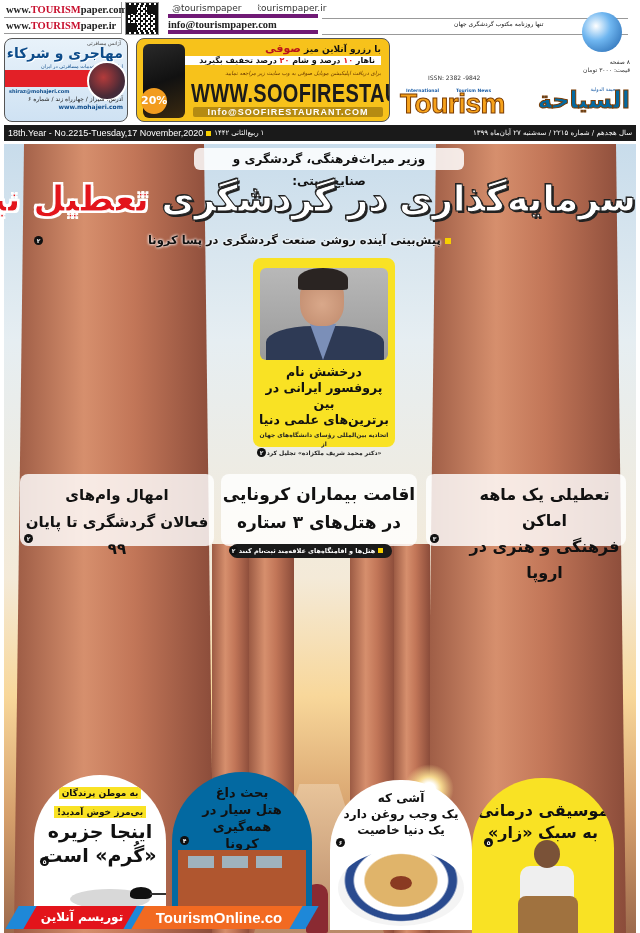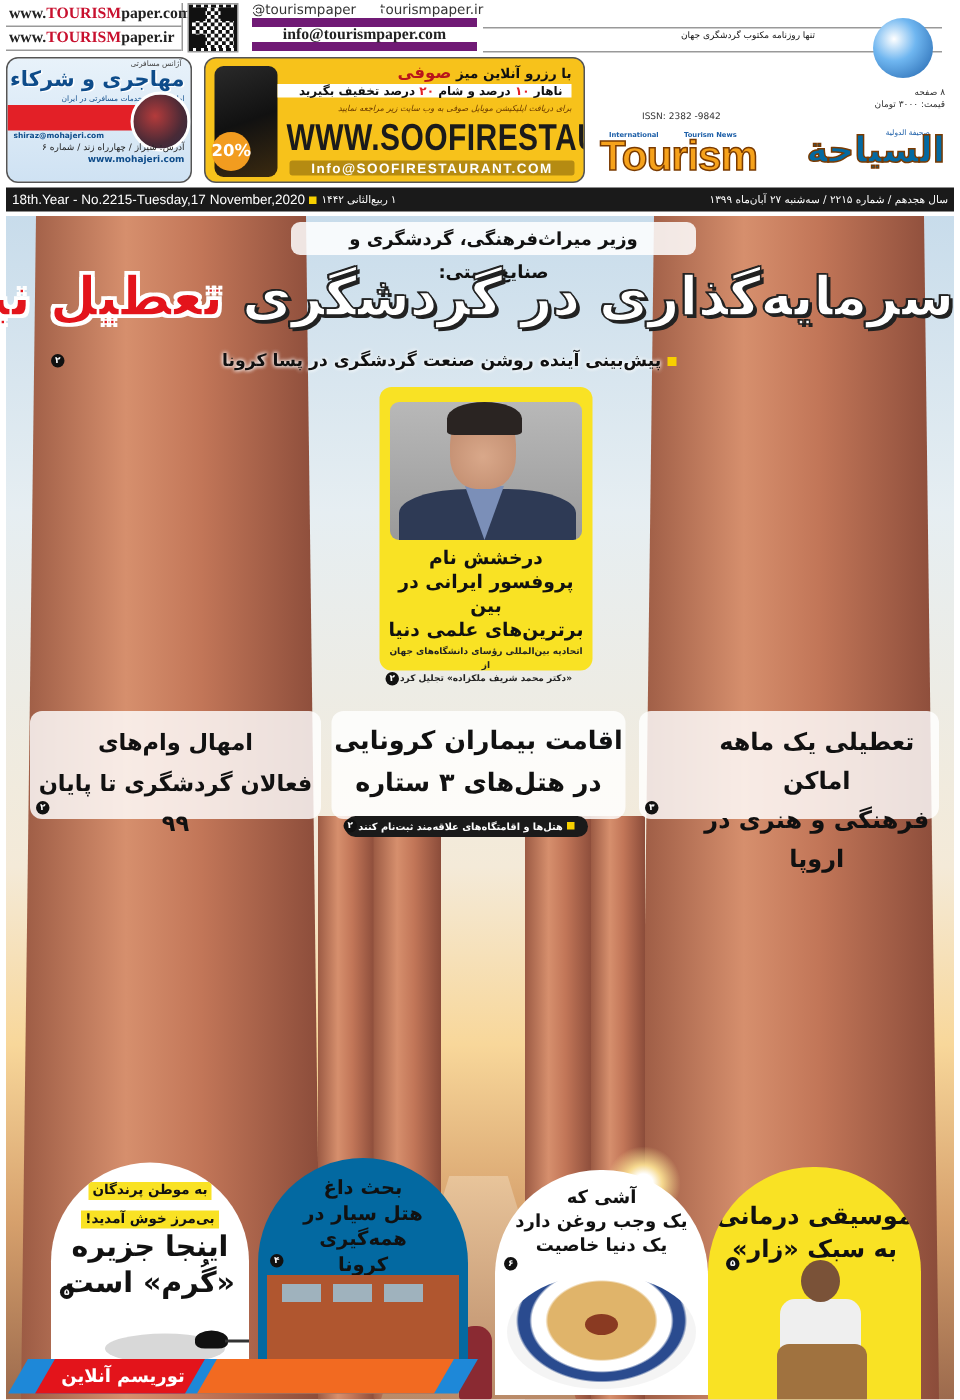--- a/index.html
+++ b/index.html
@@ -14,21 +14,21 @@
         background:
           repeating-linear-gradient(90deg, #111 0 3px, #fff 3px 5px),
           #fff; background-blend-mode: normal; }
   .qr-inner { width: 100%; height: 100%;
         background:
           linear-gradient(#111,#111) 0 0/9px 9px no-repeat,
           linear-gradient(#111,#111) 100% 0/9px 9px no-repeat,
           linear-gradient(#111,#111) 0 100%/9px 9px no-repeat,
           repeating-conic-gradient(#111 0 25%, #fff 0 50%) 0 0/5px 5px; }
   .social { position: absolute; left: 168px; top: 2px; width: 150px; height: 32px; }
-  .social-row { height: 16px; line-height: 15px; font-size: 9px; color: #333; border-bottom: 6px solid #701a75; display: flex; align-items: center; gap: 4px; white-space: nowrap; justify-content: center; }
+  .social-row { height: 16px; line-height: 15px; font-size: 9px; color: #333; border-bottom: 4px solid #701a75; display: flex; align-items: center; gap: 4px; white-space: nowrap; }
   .social-row.email { font-family: "Liberation Serif", serif; font-size: 10.5px; font-weight: bold; color: #222; }
   .ico-tg { width: 10px; height: 10px; border-radius: 50%; background: #2aa3df; display: inline-block; position: relative; }
   .ico-tg::after { content: ""; position: absolute; left: 2px; top: 3px; border-left: 6px solid #fff; border-top: 2px solid transparent; border-bottom: 2px solid transparent; }
   .ico-ig { width: 10px; height: 10px; border-radius: 3px; background: linear-gradient(45deg,#f9a825,#e1306c,#833ab4); display: inline-block; margin-left: 8px; position: relative; }
   .ico-ig::after { content: ""; position: absolute; left: 2.5px; top: 2.5px; width: 3px; height: 3px; border: 1px solid #fff; border-radius: 50%; }
   .header-rule { position: absolute; left: 322px; width: 306px; height: 1px; background: #999; }
 
   .ad-mohajeri { position: absolute; left: 4px; top: 38px; width: 124px; height: 84px; border: 1.5px solid #555; border-radius: 8px; background: linear-gradient(#e8f2fa,#cfe2f3); overflow: hidden; }
   .ad-mohajeri .title { position: absolute; right: 4px; top: 6px; font-size: 14px; font-weight: bold; color: #0e4c8a; direction: rtl; text-shadow: 1px 1px 0 #fff; }
   .ad-mohajeri .kicker { position: absolute; right: 6px; top: 1px; font-size: 5px; color: #444; direction: rtl; }
@@ -325,13 +325,14 @@
     <div class="head"></div>
   </div>
   <div class="drum"></div>
 </div>
 
 <div class="banner">
   <div class="stripe-blue"></div>
   <div class="red"></div>
   <div class="orange"></div>
   <div class="fa-txt">توریسم آنلاین</div>
+  <div class="en-txt">TourismOnline.co</div>
 </div>
 
 </body></html>

